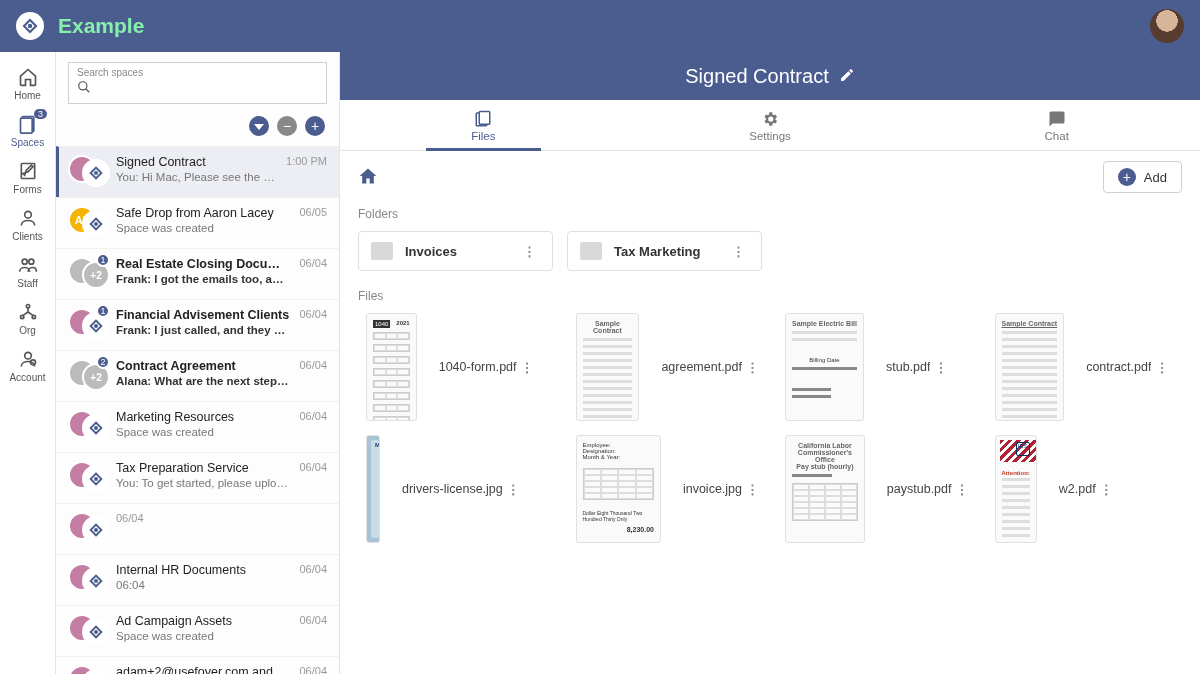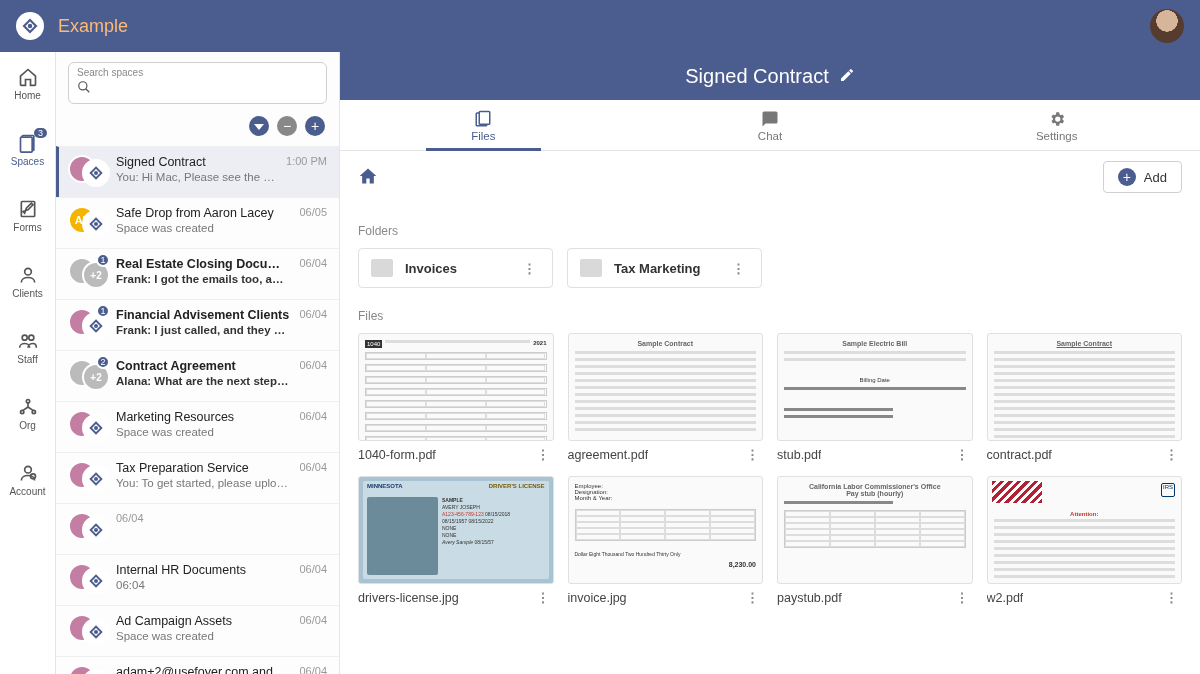--- a/index.html
+++ b/index.html
@@ -3,37 +3,37 @@
 <meta charset="utf-8">
 <style>
   * { box-sizing: border-box; margin: 0; padding: 0; }
   body { font-family: -apple-system, BlinkMacSystemFont, "Segoe UI", Arial, sans-serif; font-size: 13px; color: #333; background: #fff; width: 1200px; height: 674px; overflow: hidden; }
 
   
   .topbar { height: 52px; background: #4b5c8f; display: flex; align-items: center; padding: 0 16px; justify-content: space-between; }
   .topbar-left { display: flex; align-items: center; gap: 14px; }
   .logo-badge { width: 28px; height: 28px; background: #fff; border-radius: 50%; display: flex; align-items: center; justify-content: center; position: relative; }
   .logo-badge svg { display: block; }
-  .topbar-title { color: #fdba74; font-size: 18px; font-weight: 400; }
+  .topbar-title { color: #86efac; font-size: 21px; font-weight: 700; }
   .avatar-img { width: 34px; height: 34px; border-radius: 50%; background: #333; overflow: hidden; }
   .avatar-img div { width: 100%; height: 100%; background: radial-gradient(circle at 50% 35%, #d6b59a 0 38%, #553c2e 39% 100%); }
 
   
   .layout { display: flex; height: calc(674px - 52px); }
-  .rail { width: 56px; border-right: 1px solid #e5e5e5; display: flex; flex-direction: column; align-items: flex-start; padding-top: 8px; gap: 19px; }
+  .rail { width: 56px; border-right: 1px solid #e5e5e5; display: flex; flex-direction: column; align-items: flex-start; padding-top: 8px; gap: 0; }
   .rail-item { display: flex; flex-direction: column; align-items: center; gap: 2px; padding: 6px 0; width: 100%; cursor: pointer; position: relative; color: #555; }
   .rail-item.active { color: #4b5c8f; }
   .rail-item .ricon { width: 22px; height: 22px; display: flex; align-items: center; justify-content: center; }
   .rail-item span { font-size: 10px; }
   .rail-badge { position: absolute; top: 2px; right: 8px; background: #4b5c8f; color: #fff; border-radius: 8px; font-size: 9px; padding: 0 4px; min-width: 12px; text-align: center; }
 
   
   .spaces { width: 284px; border-right: 1px solid #e5e5e5; display: flex; flex-direction: column; background: #fdfdfd; }
   .spaces-search { padding: 10px 12px 4px; }
-  .search-field { border: 1px solid #d0d0d0; border-radius: 6px; padding: 4px 8px 6px; background: #fff; }
+  .search-field { border: 1px solid #d0d0d0; border-radius: 0; padding: 4px 8px 6px; background: #fff; }
   .search-label { font-size: 10px; color: #888; }
   .search-input-row { display: flex; align-items: center; gap: 6px; margin-top: 2px; }
   .search-input-row input { border: none; outline: none; flex: 1; font-size: 13px; }
   .spaces-tools { display: flex; justify-content: flex-end; gap: 8px; padding: 8px 14px 10px; }
   .tool-btn { width: 20px; height: 20px; border-radius: 50%; background: #4b5c8f; color: #fff; display: flex; align-items: center; justify-content: center; font-size: 14px; cursor: pointer; }
   .tool-btn.light { background: #888; }
 
   .spaces-list { flex: 1; overflow-y: auto; }
   .space-item { display: flex; padding: 8px 12px; gap: 10px; border-top: 1px solid #f0f0f0; cursor: pointer; position: relative; }
   .space-item.active { background: #eceef4; border-left: 3px solid #4b5c8f; padding-left: 9px; }
@@ -64,29 +64,29 @@
   .tab.active::after { content:""; position:absolute; bottom:-1px; left:30%; right:30%; height:3px; background:#4b5c8f; }
   .tab .ticon { height: 18px; }
   .tab span { font-size: 11.5px; }
 
   .toolbar { display: flex; align-items: center; justify-content: space-between; padding: 10px 18px; }
   .breadcrumb-home { color: #4b5c8f; cursor: pointer; }
   .add-btn { border: 1px solid #d0d0d0; border-radius: 4px; padding: 6px 14px; display: flex; align-items: center; gap: 8px; cursor: pointer; color: #333; background:#fff; }
   .add-btn .plus { width: 18px; height: 18px; border-radius: 50%; background: #4b5c8f; color: #fff; display: flex; align-items: center; justify-content: center; font-size: 14px; }
 
   .content { flex: 1; overflow-y: auto; padding: 0 18px 18px; }
-  .section-label { font-size: 12px; color: #888; margin: 21px 0 10px; }
+  .section-label { font-size: 12px; color: #888; margin: 4px 0 10px; }
   .folders-row { display: flex; gap: 14px; margin-bottom: 18px; }
   .folder { border: 1px solid #e0e0e0; border-radius: 4px; padding: 10px 12px; display: flex; align-items: center; gap: 12px; width: 195px; cursor: pointer; }
   .folder .ficon { width: 22px; height: 18px; background: #d9d9d9; border-radius: 2px; position: relative; }
   .folder .fname { flex: 1; font-size: 13px; color: #333; font-weight: bold; }
   .more-v { color: #888; cursor: pointer; font-weight:700; letter-spacing:0; padding:0 4px; }
 
   .files-grid { display: grid; grid-template-columns: repeat(4, 1fr); gap: 14px; }
-  .file-card { display: flex; flex-direction: column; gap: 6px; }
+  .file-card { display: flex; gap: 22px; margin-left: 8px; }
   .file-thumb { border: 1px solid #e0e0e0; border-radius: 3px; height: 108px; background: #fafafa; padding: 6px; overflow: hidden; position:relative; }
   .file-meta { display: flex; align-items: center; justify-content: space-between; }
   .file-name { font-size: 12.5px; color: #444; white-space: nowrap; overflow: hidden; text-overflow: ellipsis; }
 
   
   .doc-lines { display:flex; flex-direction:column; gap:4px; }
   .doc-lines .ln { height:3px; background:#ddd; }
   .doc-lines .ln.dark { background:#888; }
   .doc-lines .ln.short { width:60%; }
   .doc-lines .ln.med { width:85%; }
@@ -392,29 +392,29 @@
     <div class="tabs">
       <div class="tab active">
         <div class="ticon"><svg width="18" height="18" viewBox="0 0 24 24" fill="none" stroke="currentColor" stroke-width="2">
               <rect x="3" y="4" width="14" height="17" rx="1"></rect>
               <rect x="7" y="2" width="14" height="17" rx="1" fill="#fff"></rect>
             </svg></div>
         <span>Files</span>
       </div>
       <div class="tab">
         <div class="ticon"><svg width="18" height="18" viewBox="0 0 24 24" fill="currentColor">
+              <path d="M19.4 13a7.5 7.5 0 0 0 0-2l2-1.6-2-3.4-2.4.9a7.4 7.4 0 0 0-1.7-1L15 3h-4l-.3 2.9a7.4 7.4 0 0 0-1.7 1l-2.4-.9-2 3.4L6.6 11a7.5 7.5 0 0 0 0 2l-2 1.6 2 3.4 2.4-.9a7.4 7.4 0 0 0 1.7 1L11 21h4l.3-2.9a7.4 7.4 0 0 0 1.7-1l2.4.9 2-3.4zM13 15.5A3.5 3.5 0 1 1 16.5 12 3.5 3.5 0 0 1 13 15.5z"></path>
+            </svg></div>
+        <span>Settings</span>
+      </div>
+      <div class="tab">
+        <div class="ticon"><svg width="18" height="18" viewBox="0 0 24 24" fill="currentColor">
               <path d="M20 2H4a2 2 0 0 0-2 2v18l4-4h14a2 2 0 0 0 2-2V4a2 2 0 0 0-2-2z"></path>
             </svg></div>
         <span>Chat</span>
-      </div>
-      <div class="tab">
-        <div class="ticon"><svg width="18" height="18" viewBox="0 0 24 24" fill="currentColor">
-              <path d="M19.4 13a7.5 7.5 0 0 0 0-2l2-1.6-2-3.4-2.4.9a7.4 7.4 0 0 0-1.7-1L15 3h-4l-.3 2.9a7.4 7.4 0 0 0-1.7 1l-2.4-.9-2 3.4L6.6 11a7.5 7.5 0 0 0 0 2l-2 1.6 2 3.4 2.4-.9a7.4 7.4 0 0 0 1.7 1L11 21h4l.3-2.9a7.4 7.4 0 0 0 1.7-1l2.4.9 2-3.4zM13 15.5A3.5 3.5 0 1 1 16.5 12 3.5 3.5 0 0 1 13 15.5z"></path>
-            </svg></div>
-        <span>Settings</span>
       </div>
     </div>
 
     <div class="toolbar">
       <span class="breadcrumb-home"><svg width="20" height="20" viewBox="0 0 24 24" fill="#4b5c8f">
             <path d="M12 3l10 9h-3v9h-5v-6h-4v6H5v-9H2z"></path>
           </svg></span>
       <div class="add-btn">
         <span class="plus">+</span>
         <span>Add</span>

